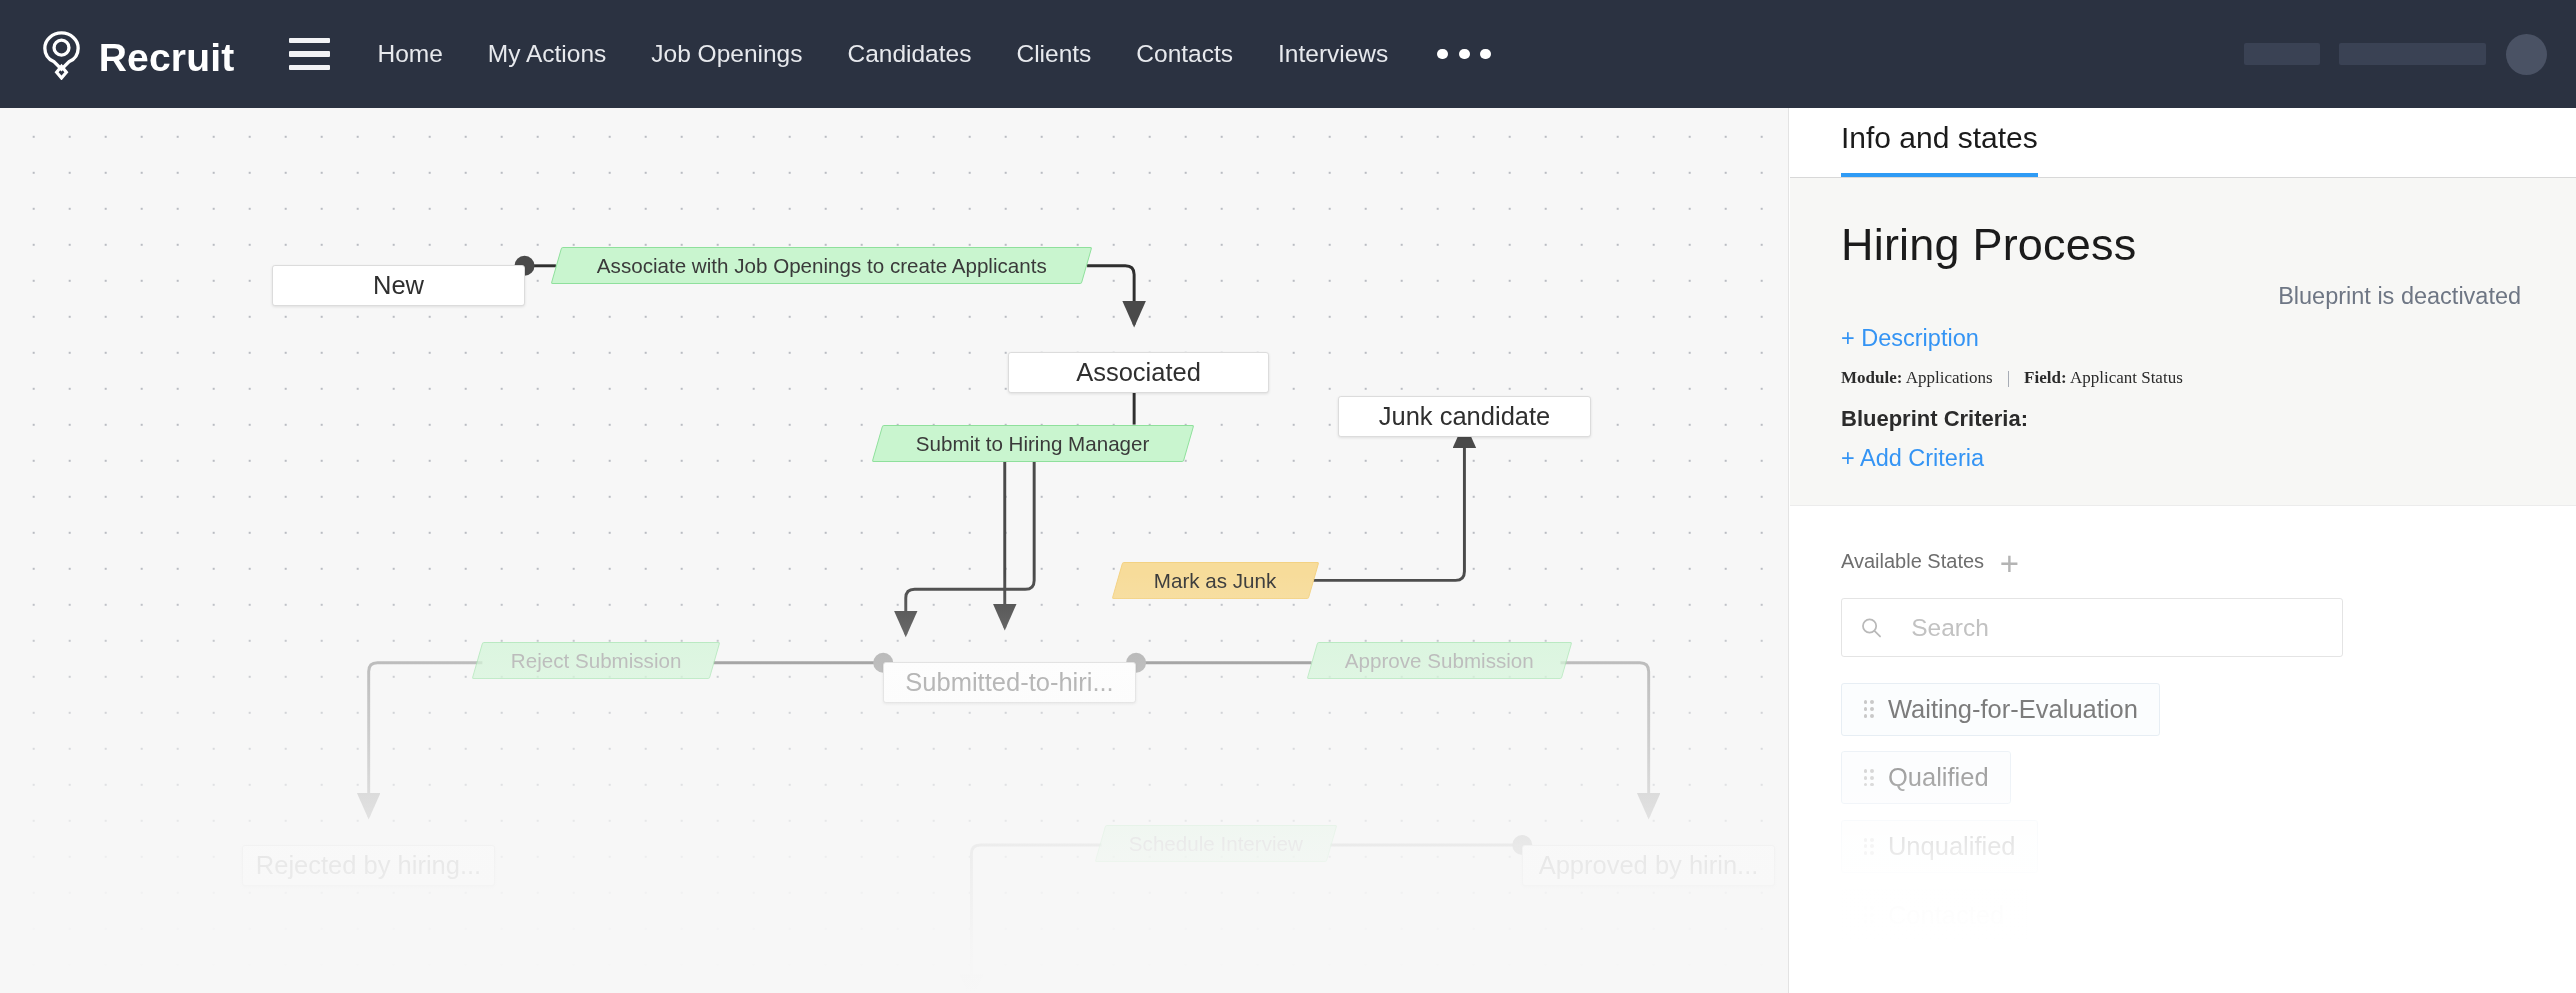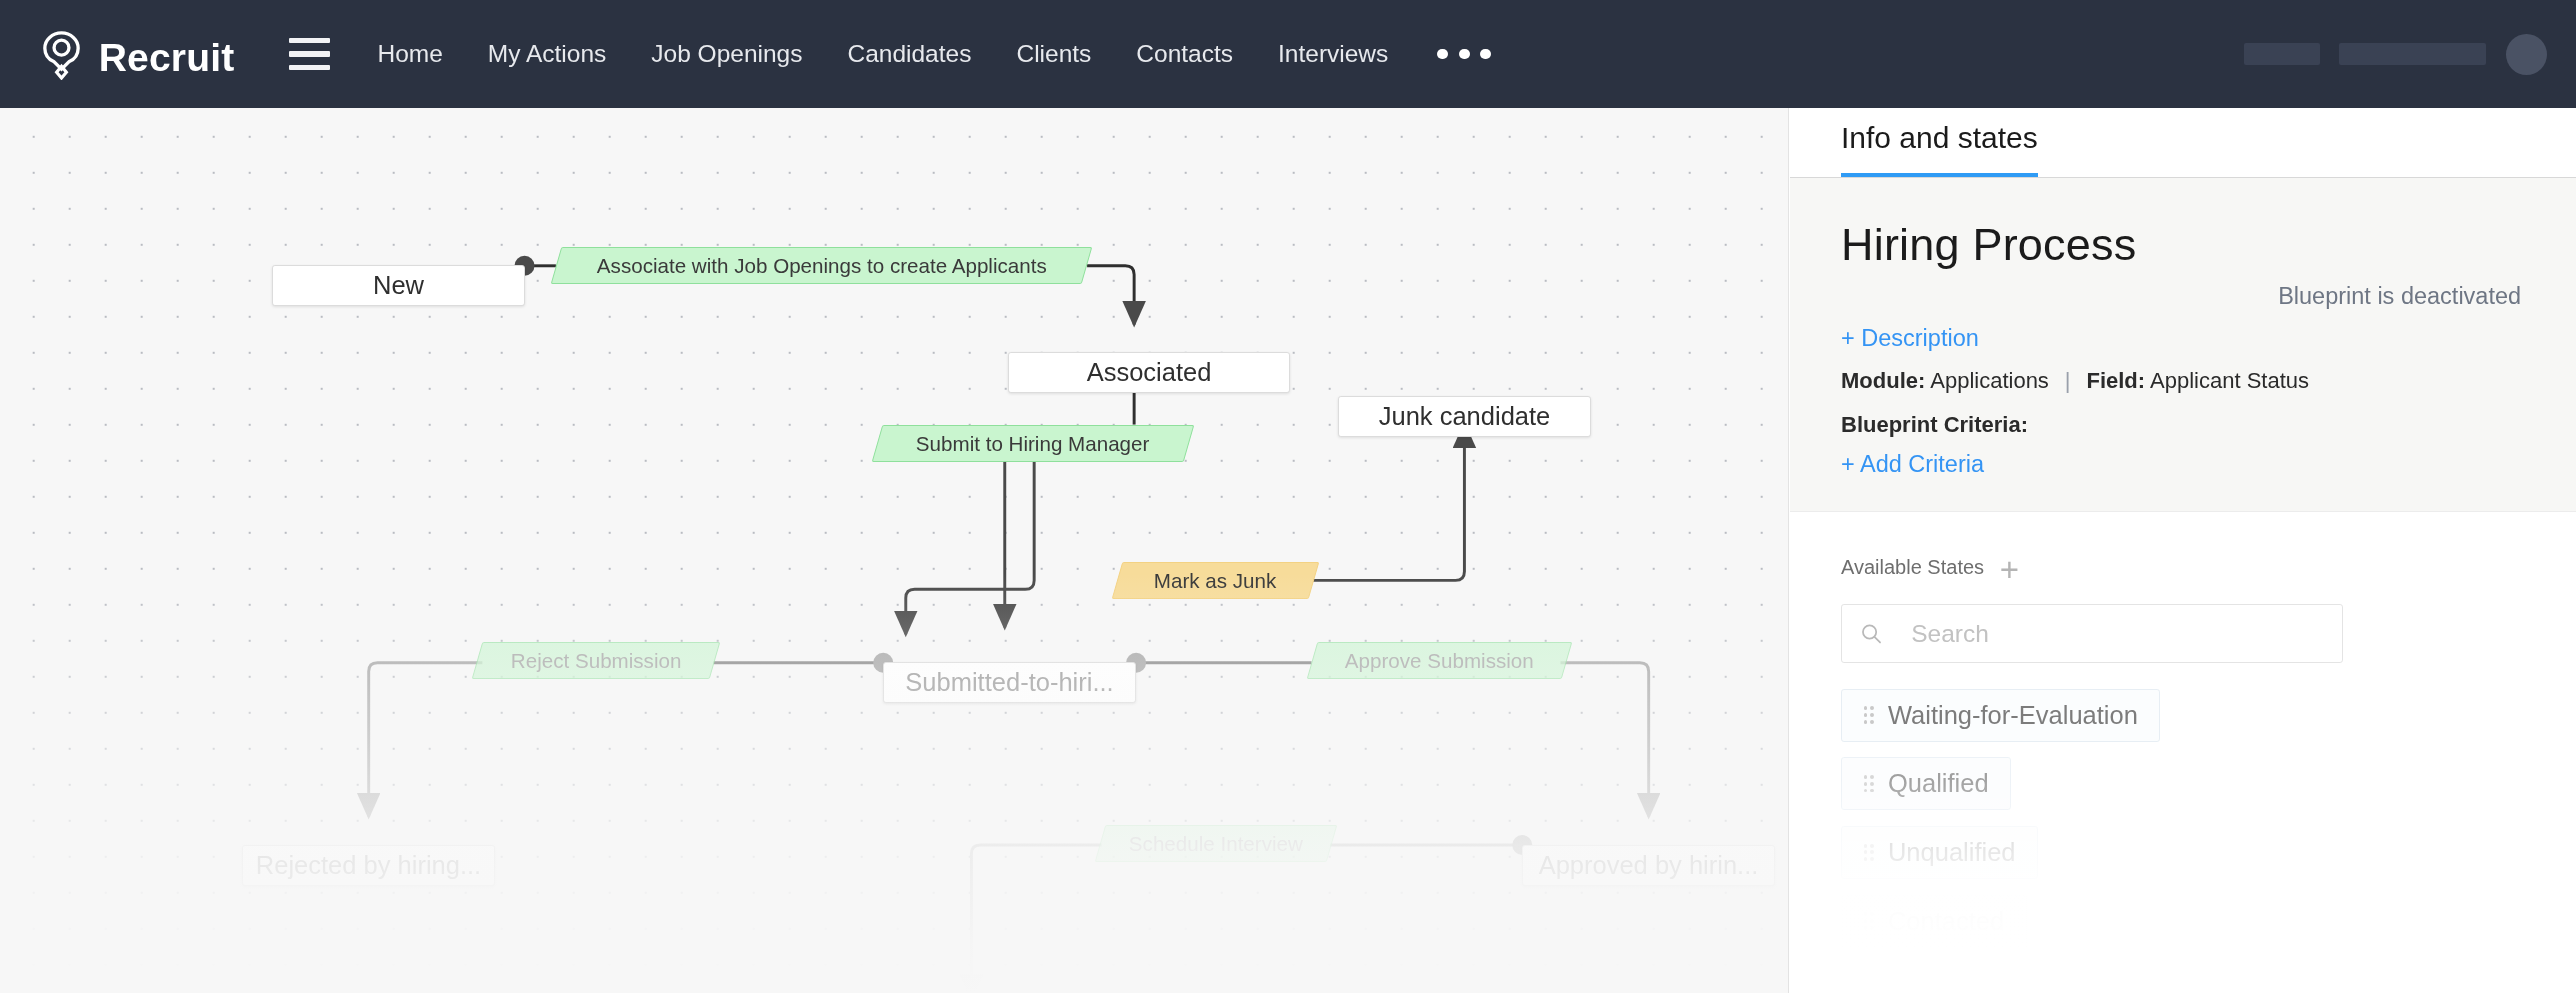--- a/index.html
+++ b/index.html
@@ -118,21 +118,21 @@
     background: #f7f7f5; padding: 41px 51px 33px 51px;
     border-bottom: 1px solid #ececec;
   }
   #page-title { font-size: 45px; color: #1b1b1b; font-weight: 400; letter-spacing: 0.2px; }
   #deact {
     text-align: right; font-size: 23.5px; color: #6e7684;
     margin-top: 11.8px; margin-right: 3.9px;
   }
   .bluelink { color: #3494f4; font-size: 23.5px; cursor: pointer; display:inline-block; }
   #desc-link { margin-top: 15.7px; }
-  #module-line { margin-top: 15.7px; font-size: 22px; color:#2b2b2b; }
+  #module-line { margin-top: 15.7px; font-size: 17px; color:#2b2b2b;font-family:Liberation Serif, serif; }
   #module-line b { font-weight: bold; }
   #module-line .sep { color:#9aa0ab; margin: 0 9.8px; }
   #criteria-label { margin-top: 17.6px; font-size: 22px; font-weight: bold; color:#2b2b2b; }
   #add-criteria { margin-top: 13.7px; }
 
   #states-section { padding: 39px 51px 0 51px; position: relative; }
   #states-head { display: flex; align-items: center; gap: 15.7px; }
   #states-title { font-size: 20px; color: #6e6e6e; }
   #states-plus {
     font-size: 33px; color: #b4b4b4; line-height: 1; cursor: pointer;
@@ -255,21 +255,21 @@
 
     <line x1="1122" y1="937" x2="1271" y2="937" stroke="#e0e0e0" stroke-width="3" marker-start="url(#dotL)"></line>
     <path d="M1388 937 L1455 937 Q1464 937 1464 946 L1464 1014" stroke="#e6e6e6" stroke-width="3" fill="none"></path>
 
     <path d="M993 958 L993 1014" stroke="#e6e6e6" stroke-width="3" fill="none"></path>
   </svg>
 
   <div class="node" style="left:272px;  top:137px; width:253px; height:41px;">
       <span>New</span>
     </div>
-  <div class="node" style="left:1008px; top:224px; width:282px; height:41px;">
+  <div class="node" style="left:1008px; top:224px; width:261px; height:41px;">
       <span>Associated</span>
     </div>
   <div class="node" style="left:1338px; top:268px; width:253px; height:41px;">
       <span>Junk candidate</span>
     </div>
   <div class="node muted" style="left:883px;  top:534px; width:253px; height:41px;">
       <span>Submitted-to-hiri...</span>
     </div>
   <div class="node muted" style="left:242px;  top:717px; width:253px; height:41px;">
       <span>Rejected by hiring...</span>

